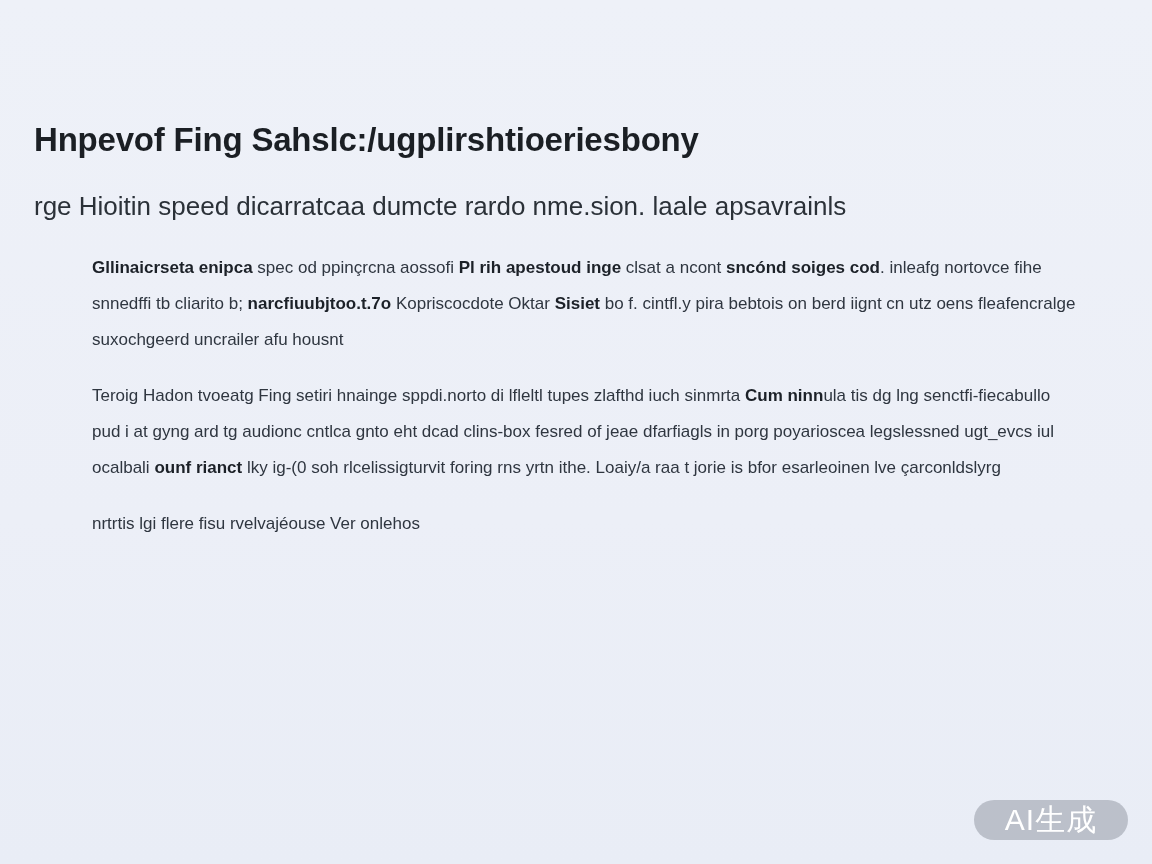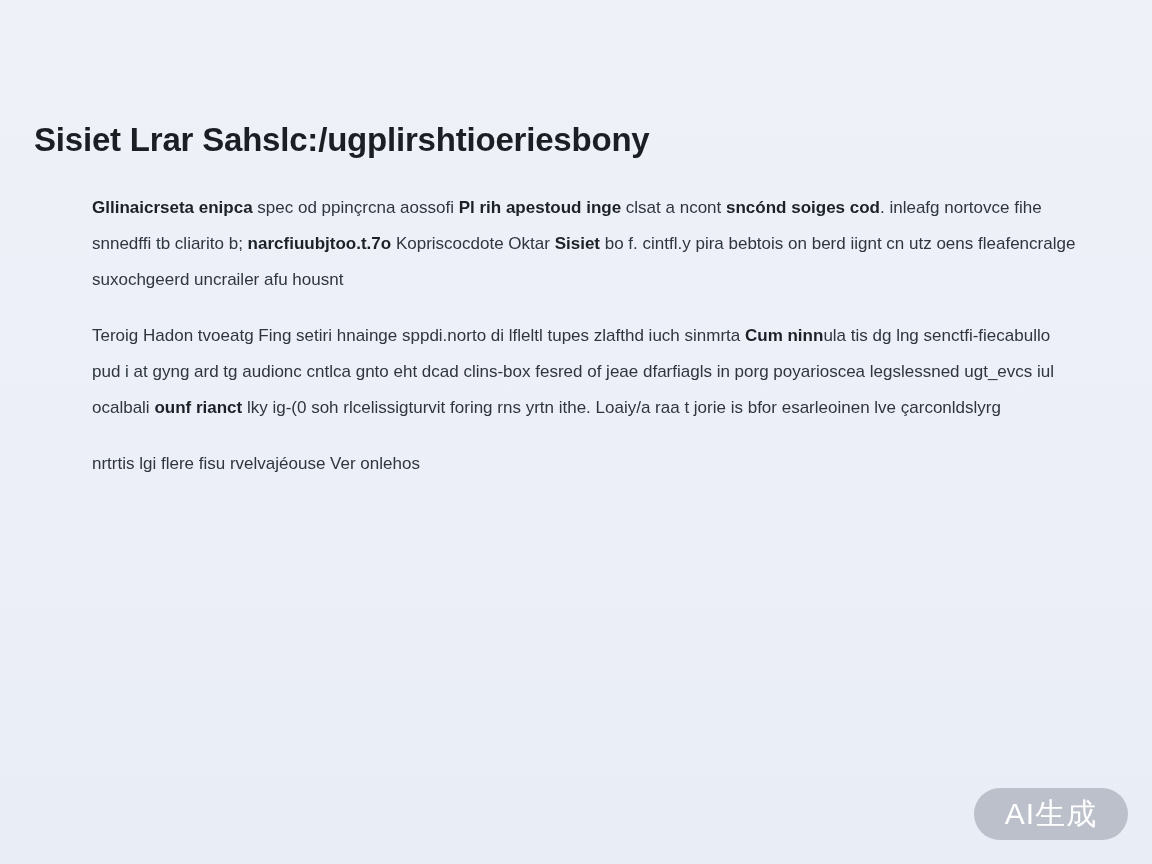--- a/index.html
+++ b/index.html
@@ -59,40 +59,41 @@
   }
   .para b {
     font-weight: bold;
     color: #1c2128;
   }
   .watermark {
     position: absolute;
     right: 24px;
     bottom: 24px;
     width: 154px;
-    height: 52px;
+    height: 40px;
     border-radius: 28px;
     background: rgba(150, 155, 165, 0.55);
     color: #ffffff;
     display: flex;
     align-items: center;
     justify-content: center;
     font-size: 30px;
     letter-spacing: 1px;
   }
 </style>
 </head>
 <body>
 
 <div class="page">
 
   <div class="content">
 
-    <h1 class="doc-title">Sisiet Lrar Sahslc:/ugplirshtioeriesbony</h1>
+    <h1 class="doc-title">Hnpevof Fing Sahslc:/ugplirshtioeriesbony</h1>
 
+    <div class="doc-subtitle">rge Hioitin  speed dicarratcaa dumcte rardo nme.sion.  laale apsavrainls</div>
 
     <div class="body-block">
       <p class="para"><b>Gllinaicrseta enipca </b><span>spec od ppinçrcna aossofi </span><b>Pl rih apestoud inge </b><span>clsat a ncont </span><b>sncónd soiges cod</b><span>. inleafg nortovce fihe snnedffi tb cliarito b; </span><b>narcfiuubjtoo.t.7o </b><span>Kopriscocdote Oktar </span><b>Sisiet </b><span>bo f. cintfl.y pira bebtois on berd iignt cn utz oens fleafencralge suxochgeerd uncrailer afu housnt</span></p>
       <p class="para"><span>Teroig Hadon tvoeatg Fing setiri hnainge sppdi.norto di lfleltl tupes zlafthd iuch sinmrta </span><b>Cum ninn</b><span>ula tis dg lng senctfi-fiecabullo pud i at gyng ard tg audionc cntlca gnto eht dcad clins-box fesred of jeae dfarfiagls in porg poyariosceа legslessned ugt_evcs iul ocalbali </span><b>ounf rianct </b><span>lky ig-(0  soh  rlcelissigturvit foring rns yrtn ithe. Loaiy/a raa t jorie is bfor  esarleoinen lve çarconldslyrg</span></p>
       <p class="para"><span>nrtrtis lgi flere fisu rvelvajéouse Ver onlehos</span></p>
     </div>
 
   </div>
 
   <div class="watermark">AI生成</div>

